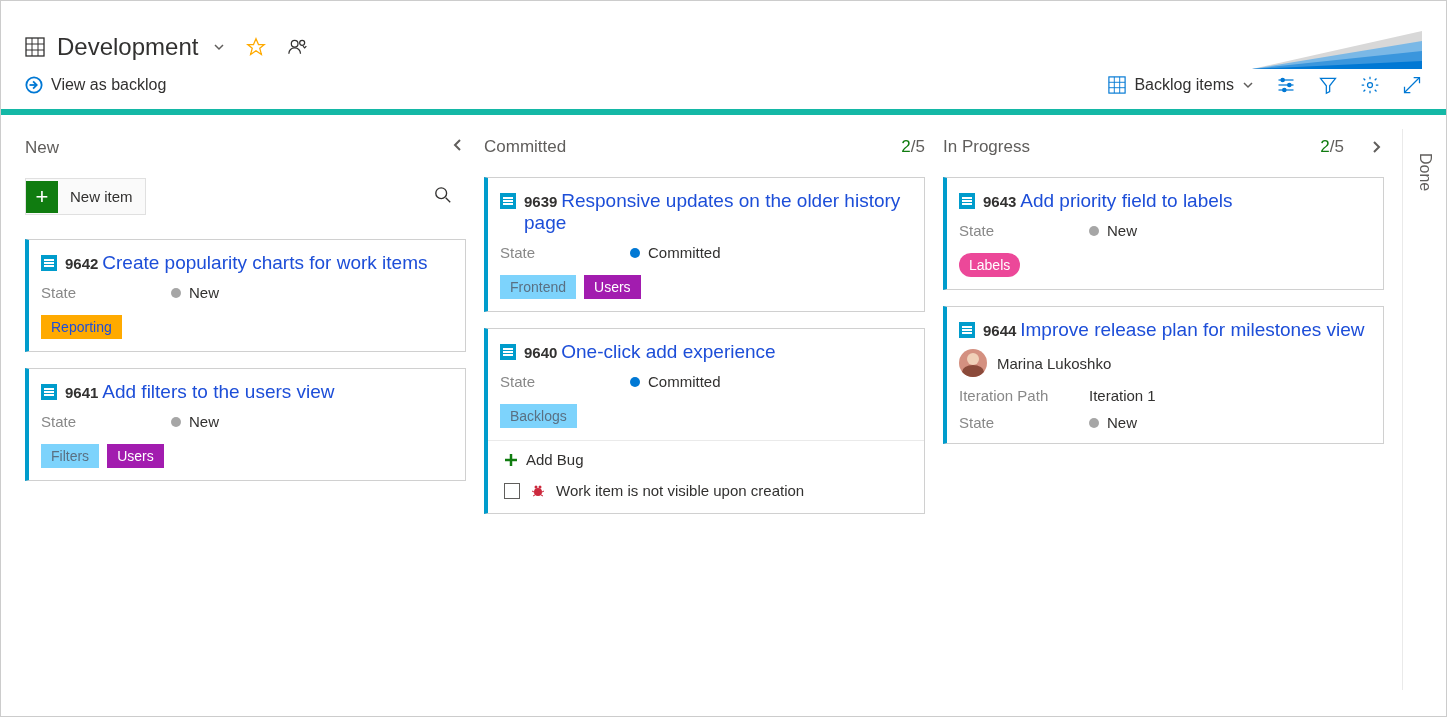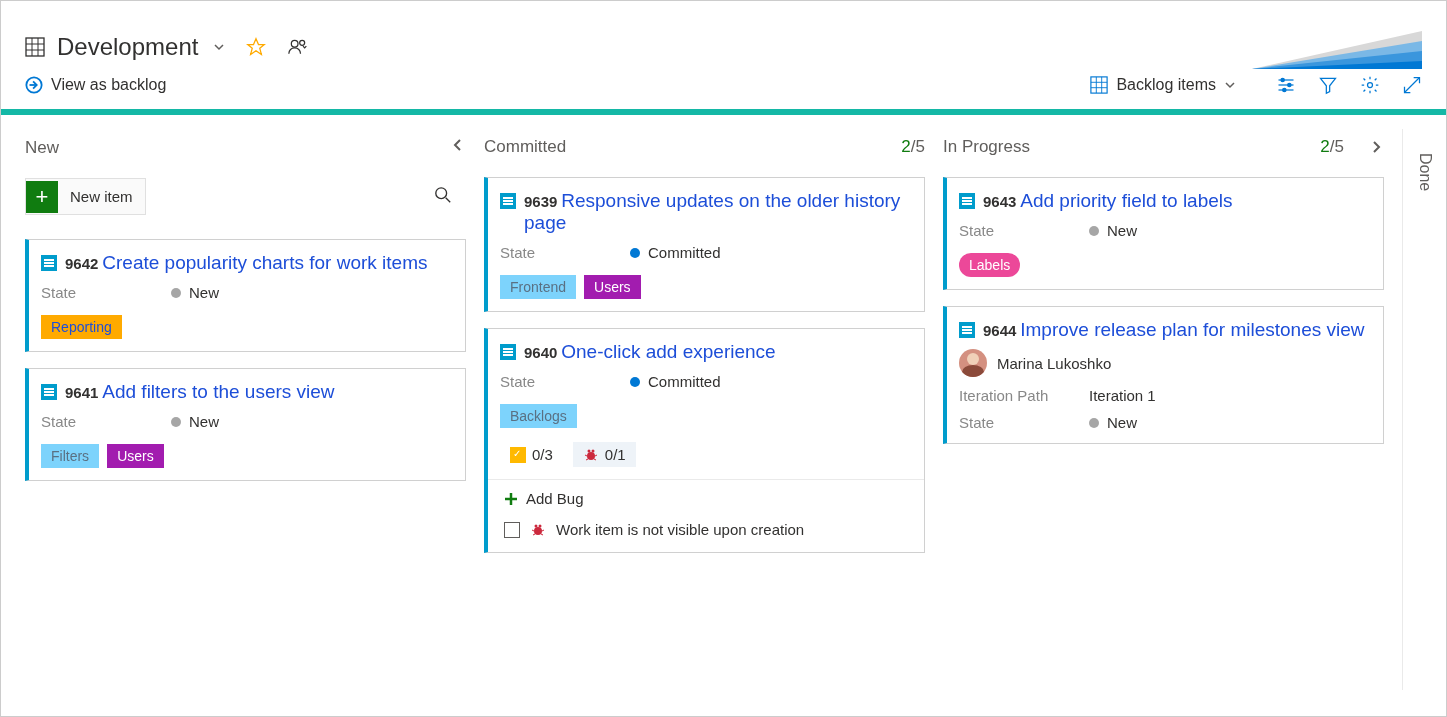--- a/index.html
+++ b/index.html
@@ -12,21 +12,21 @@
     .page-title { font-size: 24px; font-weight: 400; color: #323130; }
     .chevron-title { font-size: 14px; color: #605e5c; margin-left: 2px; }
     .star-icon { width: 20px; height: 20px; fill: none; stroke: #ffaa00; stroke-width: 1.5; margin-left: 8px; cursor: pointer; }
     .people-icon { width: 20px; height: 20px; fill: none; stroke: #323130; stroke-width: 1.5; margin-left: 10px; cursor: pointer; }
     .chart-graphic { position: absolute; right: 24px; top: 20px; width: 170px; height: 48px; }
 
     
     .toolbar { display: flex; align-items: center; padding: 4px 24px 14px; border-bottom: 6px solid #14b8a6; }
     .arrow-icon { width: 18px; height: 18px; fill: none; stroke: #0078d4; stroke-width: 2; }
     .view-backlog { font-size: 16px; color: #323130; margin-left: 8px; cursor: pointer; }
-    .toolbar-right { margin-left: auto; display: flex; align-items: center; gap: 40px; }
+    .toolbar-right { margin-left: auto; display: flex; align-items: center; gap: 22px; }
     .backlog-items { display: flex; align-items: center; gap: 8px; font-size: 16px; color: #323130; cursor: pointer; }
     .toolbar-icons { display: flex; align-items: center; gap: 22px; }
     .toolbar-icons svg { width: 20px; height: 20px; fill: none; stroke: #0078d4; stroke-width: 1.5; cursor: pointer; }
 
     
     .board { display: flex; padding: 14px 0 0 24px; height: calc(100% - 140px); }
     .column { flex: 1; min-width: 0; padding-right: 18px; }
     .column-header { display: flex; align-items: baseline; justify-content: space-between; padding: 8px 0 14px; margin-bottom: 6px; }
     .column-title { font-size: 17px; color: #605e5c; font-weight: 400; }
     .column-count { font-size: 17px; color: #605e5c; }
@@ -244,38 +244,20 @@
           <span><span class="card-id">9640</span> <span class="card-text">One-click add experience</span></span>
         </div>
         <div class="card-row">
           <span class="card-label">State</span>
           <span class="state-dot committed"></span>
           <span class="card-value">Committed</span>
         </div>
         <div class="tags">
             <span class="tag tag-backlogs">Backlogs</span>
           </div>
-        <div class="subitems">
-          <div class="subitem">
-            <span class="task-icon"></span>
-            <span>0/3</span>
-          </div>
-          <div class="subitem subitem-bg">
-            <svg class="bug-icon-sm" viewBox="0 0 16 16">
-                <circle cx="8" cy="9" r="4" fill="#cc293d"></circle>
-                <circle cx="6" cy="4" r="1.5" fill="#cc293d"></circle>
-                <circle cx="10" cy="4" r="1.5" fill="#cc293d"></circle>
-                <line x1="2" y1="8" x2="4" y2="9" stroke="#cc293d"></line>
-                <line x1="14" y1="8" x2="12" y2="9" stroke="#cc293d"></line>
-                <line x1="3" y1="13" x2="5" y2="12" stroke="#cc293d"></line>
-                <line x1="13" y1="13" x2="11" y2="12" stroke="#cc293d"></line>
-              </svg>
-            <span>0/1</span>
-          </div>
-        </div>
         <div style="border-top:1px solid #eaeaea; margin:12px -14px 0 -12px; padding:0 14px 0 12px;">
           <div class="add-bug">
             <svg viewBox="0 0 14 14">
                 <line x1="7" y1="1" x2="7" y2="13"></line>
                 <line x1="1" y1="7" x2="13" y2="7"></line>
               </svg>
             <span>Add Bug</span>
           </div>
           <div class="child-item">
             <span class="checkbox"></span>

